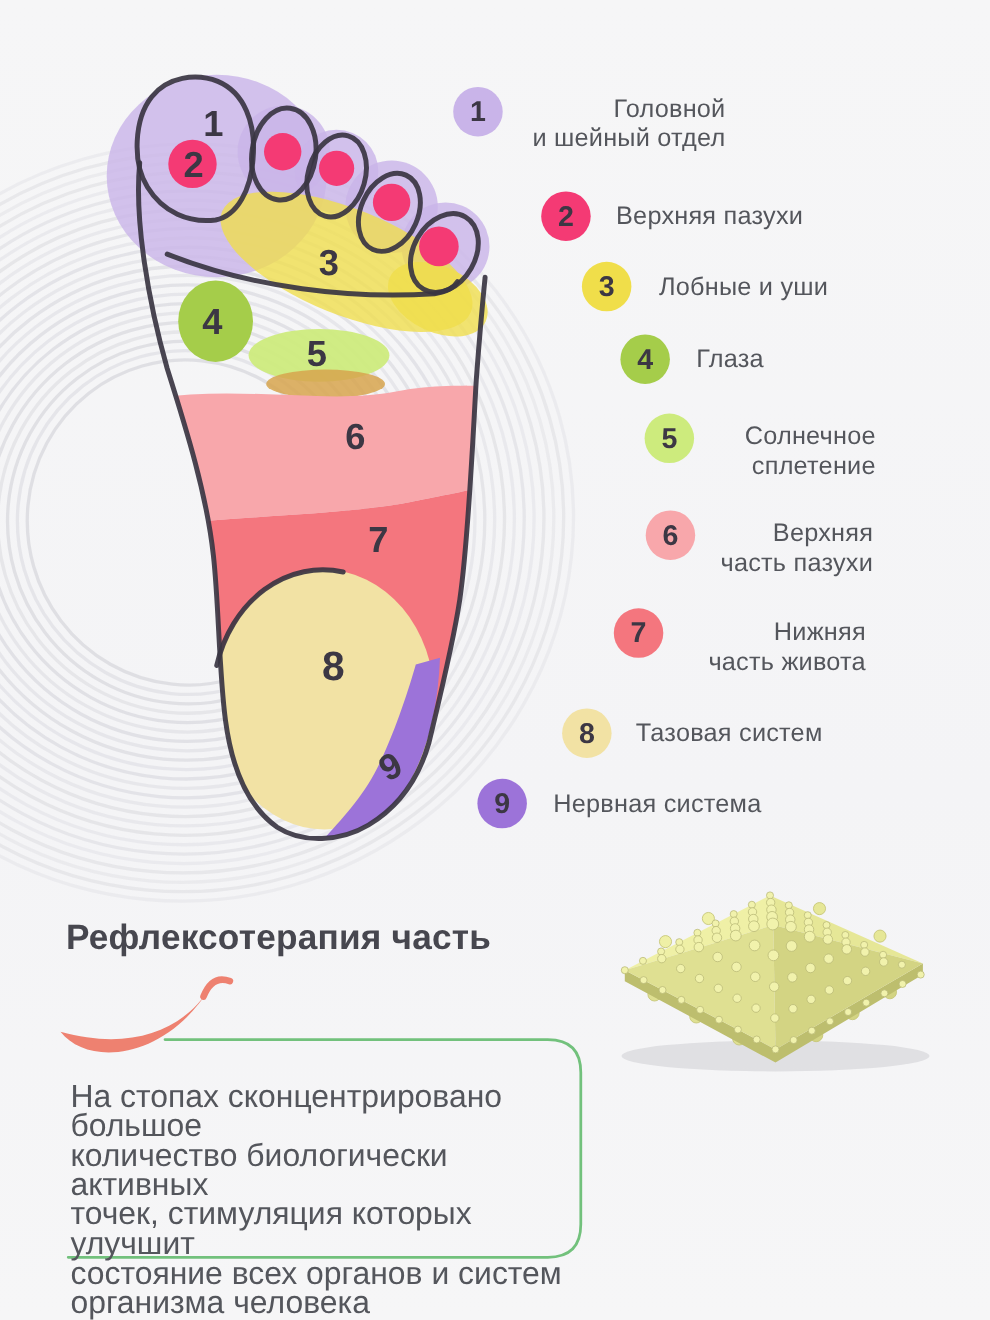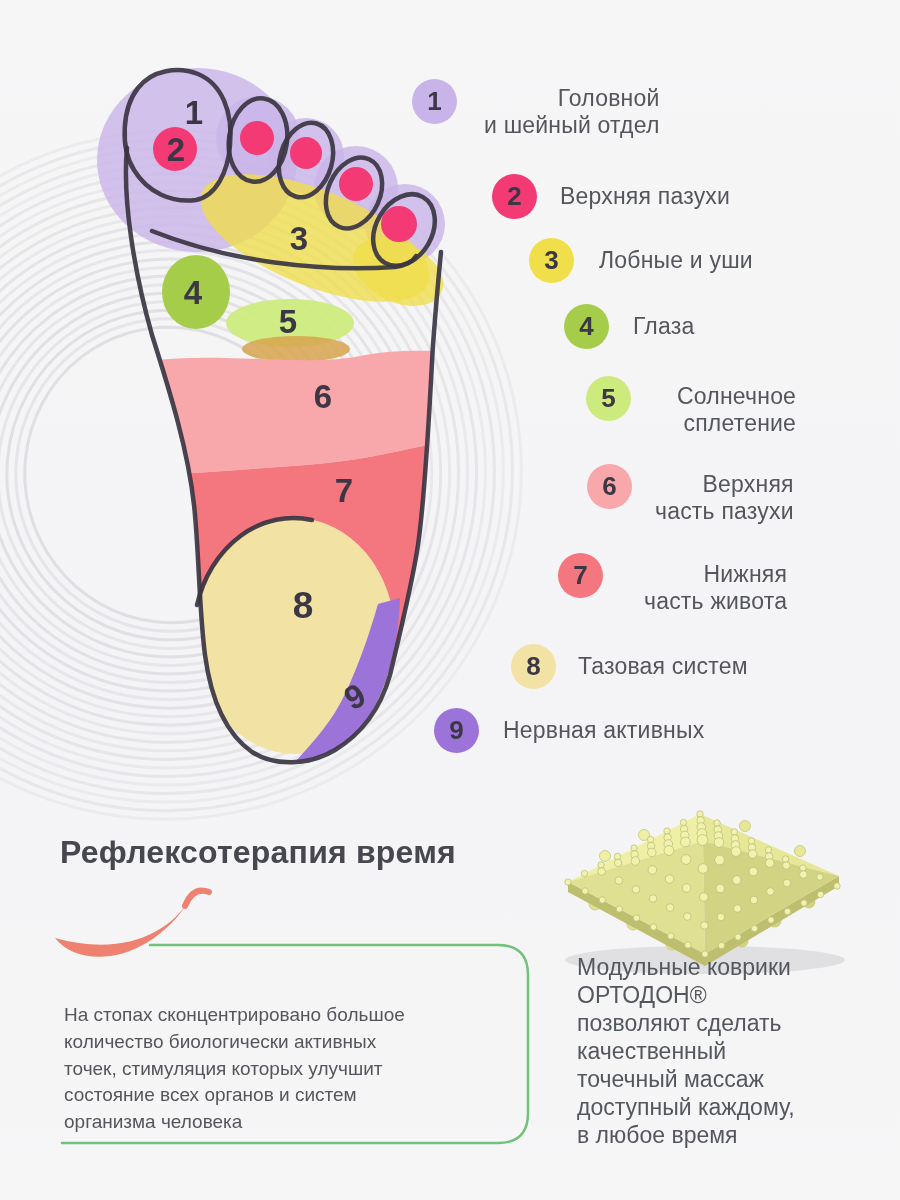--- a/index.html
+++ b/index.html
@@ -10,22 +10,22 @@
   .abs{position:absolute;}
   
   .lbadge{position:absolute;width:45px;height:45px;border-radius:50%;
           display:flex;align-items:center;justify-content:center;
           font-weight:700;font-size:26px;color:#3c3744;}
   .llabel{position:absolute;font-size:23px;color:#54565c;line-height:27px;
           white-space:pre-line;letter-spacing:0.2px;text-align:right;}
   
   .title{position:absolute;left:60px;top:834px;font-size:32px;font-weight:700;
          color:#47474f;letter-spacing:0.2px;}
-  .boxtext{position:absolute;left:64px;top:984px;width:460px;font-size:19px;
-           line-height:26.8px;color:#54565c;white-space:pre-line;margin-top:18px;}
+  .boxtext{position:absolute;left:64px;top:984px;width:460px;font-size:29px;
+           line-height:26.8px;color:#54565c;white-space:pre-line;}
   .prodtext{position:absolute;left:577px;top:953px;width:310px;font-size:23px;
             line-height:28px;color:#54575d;white-space:pre-line;}
   .footnum{font-weight:700;font-size:33px;fill:#3c3744;font-family:"Liberation Sans","DejaVu Sans",sans-serif;}
 </style>
 </head>
 <body>
 
 <div class="canvas">
 
   <svg id="swirl" class="abs" style="left:0;top:0" width="900" height="1200" viewBox="0 0 900 1200">
@@ -147,24 +147,24 @@
 сплетение</div>
     <div class="lbadge" style="left: 587px; top: 464px; background-color: rgb(248, 167, 171);">6</div>
     <div class="llabel" style="left:655px;top:471px">Верхняя
 часть пазухи</div>
     <div class="lbadge" style="left: 558px; top: 553px; background-color: rgb(244, 118, 126);">7</div>
     <div class="llabel" style="left:644px;top:561px">Нижняя
 часть живота</div>
     <div class="lbadge" style="left: 511px; top: 644px; background-color: rgb(242, 226, 164);">8</div>
     <div class="llabel" style="left:578px;top:653px">Тазовая систем</div>
     <div class="lbadge" style="left: 434px; top: 708px; background-color: rgb(156, 115, 217);">9</div>
-    <div class="llabel" style="left:503px;top:717px">Нервная активных</div>
+    <div class="llabel" style="left:503px;top:717px">Нервная система</div>
   </div>
 
-  <div class="title">Рефлексотерапия время</div>
+  <div class="title">Рефлексотерапия часть</div>
 
   <svg class="abs" style="left:45px;top:878px" width="170" height="90" viewBox="0 0 170 90">
     <path d="M 10 60 C 35 92 105 86 146 20 C 122 58 75 78 10 60 Z" fill="#ee8170"></path>
     <path d="M 140 28 Q 148 8 164 14" fill="none" stroke-width="6" stroke-linecap="round" stroke="#ee8170"></path>
   </svg>
 
   <svg class="abs" style="left:55px;top:938px" width="490" height="215" viewBox="0 0 490 215">
     <path d="M 95 7 L 443 7 Q 473 7 473 37 L 473 175 Q 473 205 443 205 L 7 205" fill="none" stroke-width="2.5" stroke-linecap="round" stroke="#72c17c"></path>
   </svg>
 
@@ -274,21 +274,14 @@
         <circle cx="98.6" cy="137.0" r="3.2" fill="#f1f2ac" stroke="#b9b977" stroke-width="0.7"></circle>
         <circle cx="199.5" cy="138.5" r="3.2" fill="#f1f2ac" stroke="#b9b977" stroke-width="0.7"></circle>
         <circle cx="115.8" cy="146.0" r="3.2" fill="#f1f2ac" stroke="#b9b977" stroke-width="0.7"></circle>
         <circle cx="183.0" cy="147.0" r="3.2" fill="#f1f2ac" stroke="#b9b977" stroke-width="0.7"></circle>
         <circle cx="132.9" cy="155.0" r="3.2" fill="#f1f2ac" stroke="#b9b977" stroke-width="0.7"></circle>
         <circle cx="166.5" cy="155.5" r="3.2" fill="#f1f2ac" stroke="#b9b977" stroke-width="0.7"></circle>
         <circle cx="150.0" cy="164.0" r="3.2" fill="#f1f2ac" stroke="#b9b977" stroke-width="0.7"></circle>
       </g>
   </svg>
 
-  <div class="prodtext">Модульные коврики
-ОРТОДОН®
-позволяют сделать
-качественный
-точечный массаж
-доступный каждому,
-в любое время</div>
 
 </div>
 
 </body></html>

